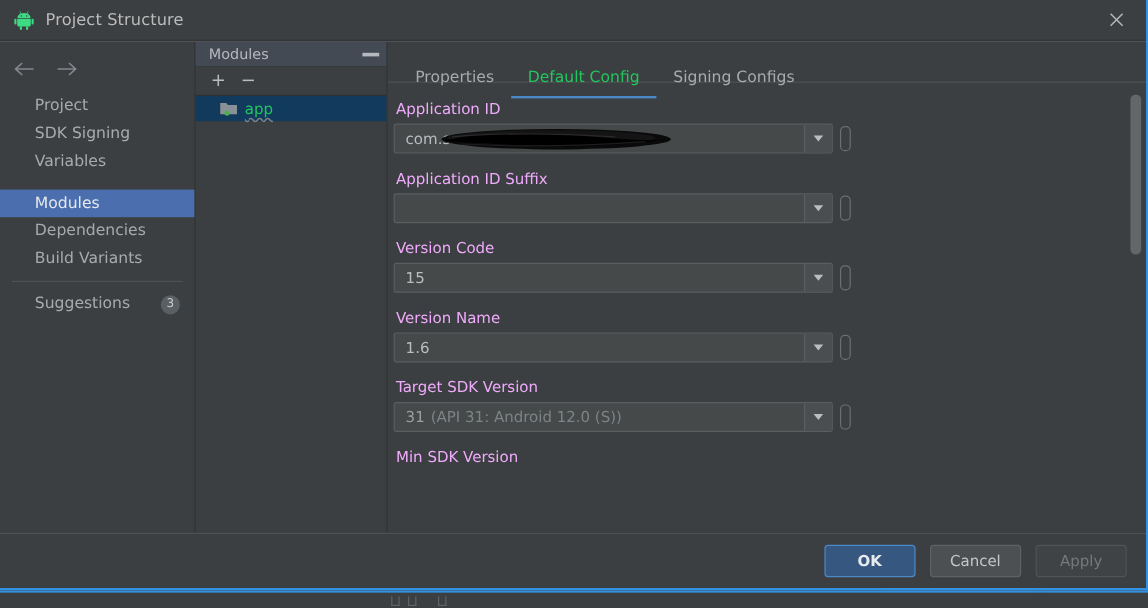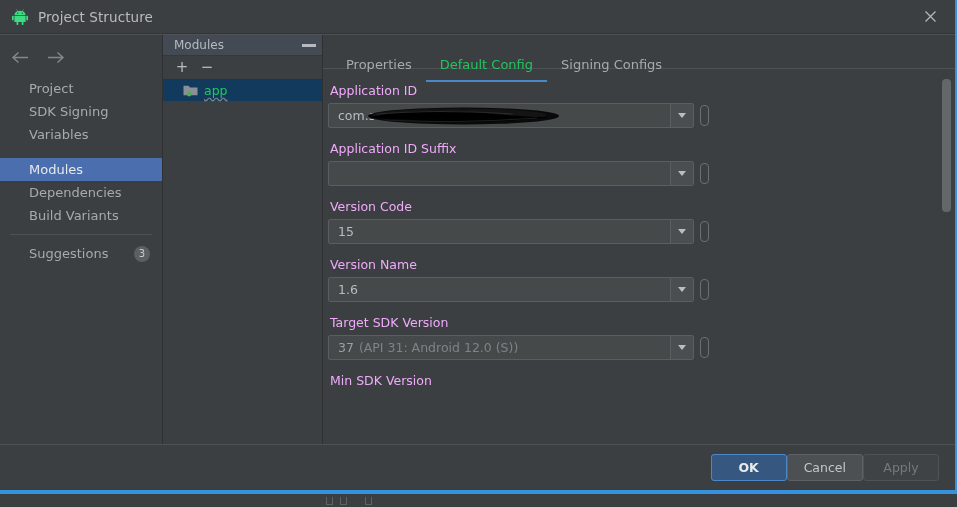--- a/index.html
+++ b/index.html
@@ -343,21 +343,21 @@
 
   
   #footer {
     flex: 0 0 46px;
     background: #3c3f41;
     border-top: 1px solid #4e5254;
     display: flex;
     align-items: center;
     justify-content: flex-end;
     padding-right: 16px;
-    gap: 0;
+    gap: 12px;
   }
   .btn {
     height: 27px;
     min-width: 76px;
     padding: 0 16px;
     font-size: 12.5px;
     font-family: inherit;
     border-radius: 3px;
     cursor: pointer;
     background: #4c5052;
@@ -555,21 +555,21 @@
               <div class="var-btn"></div>
             </div>
           </div>
 
 
           <div class="field">
             <div class="field-label">Target SDK Version</div>
             <div class="field-row">
               <div class="combo disabled">
                 <div class="combo-input">
-                  <span class="val">37</span>
+                  <span class="val">31</span>
                   <span class="hint">(API 31: Android 12.0 (S))</span>
                 </div>
                 <div class="combo-arrow">
                     <i></i>
                   </div>
               </div>
               <div class="var-btn"></div>
             </div>
           </div>
 

